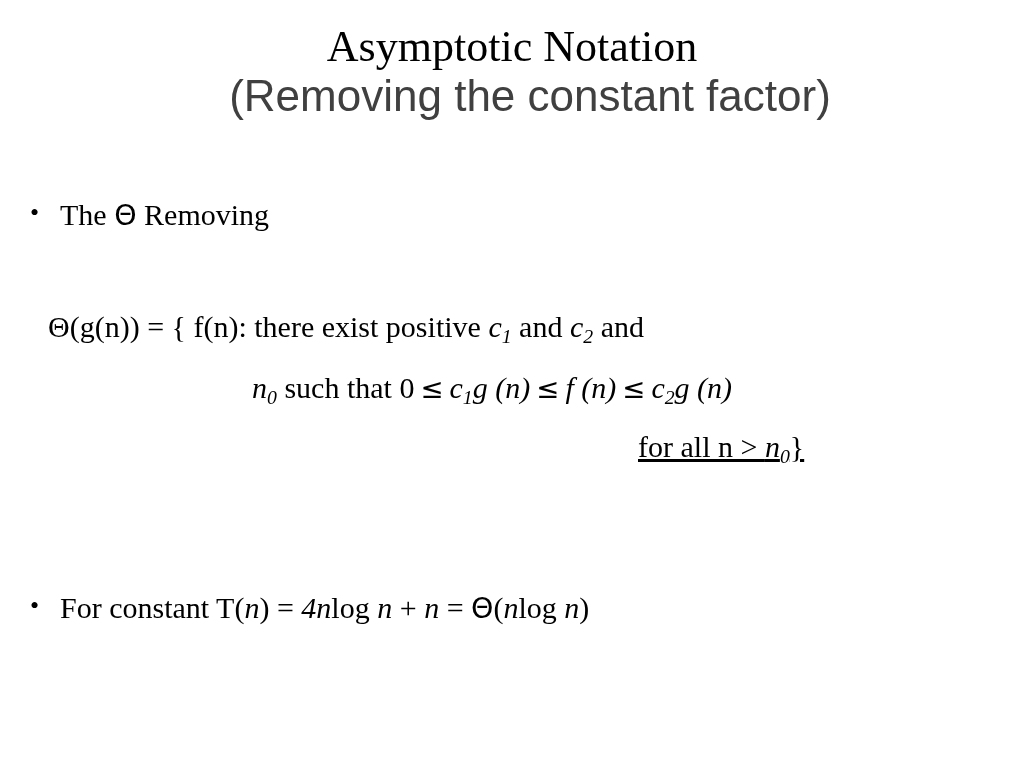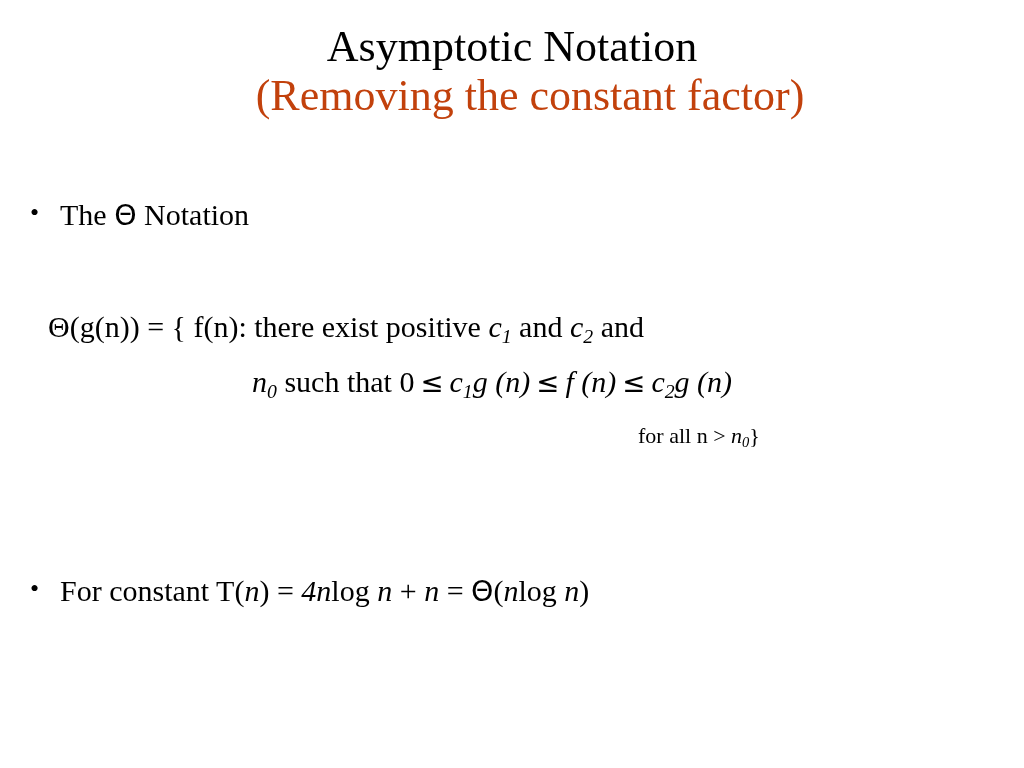--- a/index.html
+++ b/index.html
@@ -32,22 +32,22 @@
   }
   .title-line1 {
     font-size: 44px;
     line-height: 1.12;
     color: #000000;
     font-family: "Liberation Serif", serif;
   }
   .title-line2 {
     font-size: 44px;
     line-height: 1.12;
-    color: #c2410c;
-    font-family: Liberation Serif, serif;
+    color: #404040;
+    font-family: Liberation Sans, sans-serif;
     margin-left: 36px;
   }
 
   
   .body-block {
     position: absolute;
     top: 196px;
     left: 30px;
     width: 964px;
     font-size: 30px;
@@ -73,26 +73,27 @@
   .gap-small { height: 46px; }
   .gap-large { height: 74px; }
 
   .def-line-1 {
     font-size: 30px;
     margin-left: 18px;
   }
   .def-line-2 {
     font-size: 30px;
     margin-left: 222px;
-    margin-top: 14px;
+    margin-top: 20px;
   }
   .def-line-3 {
-    font-size: 22px;
+    font-size: 30px;
     margin-left: 608px;
     margin-top: 18px;
+    text-decoration: underline;
   }
 
   .it { font-style: italic; }
   .math { font-family: "Liberation Serif", serif; }
   sub {
     font-size: 0.66em;
     vertical-align: -0.28em;
     font-style: italic;
   }
   .rel {
@@ -112,21 +113,21 @@
 
   <div class="title-block">
     <div class="title-line1">Asymptotic Notation</div>
     <div class="title-line2">(Removing the constant factor)</div>
   </div>
 
   <div class="body-block">
 
     <div class="bullet-row">
       <span class="bullet-dot">•</span>
-      <span class="bullet-text"><span>The </span><span class="theta">Θ</span><span> Notation</span></span>
+      <span class="bullet-text"><span>The </span><span class="theta">Θ</span><span> Removing</span></span>
     </div>
 
     <div class="gap-large"></div>
 
     <div class="def-line-1"><span>Θ(g(n)) = {  f(n): there exist positive </span><span class="it nowrap"><span class="it">c</span><sub>1</sub></span><span> and </span><span class="it nowrap"><span class="it">c</span><sub>2</sub></span><span>  and</span></div>
 
     <div class="def-line-2"><span class="it nowrap"><span class="it">n</span><sub>0</sub></span><span> such that </span><span class="math">0</span> <span class="rel">≤</span> <span class="it nowrap"><span class="it">c</span><sub>1</sub><span class="it">g (n)</span></span> <span class="rel">≤</span> <span class="it">f (n)</span> <span class="rel">≤</span> <span class="it nowrap"><span class="it">c</span><sub>2</sub><span class="it">g (n)</span></span></div>
 
     <div class="def-line-3"><span>for all n &gt; </span><span class="it nowrap"><span class="it">n</span><sub>0</sub></span><span>}</span></div>
 

